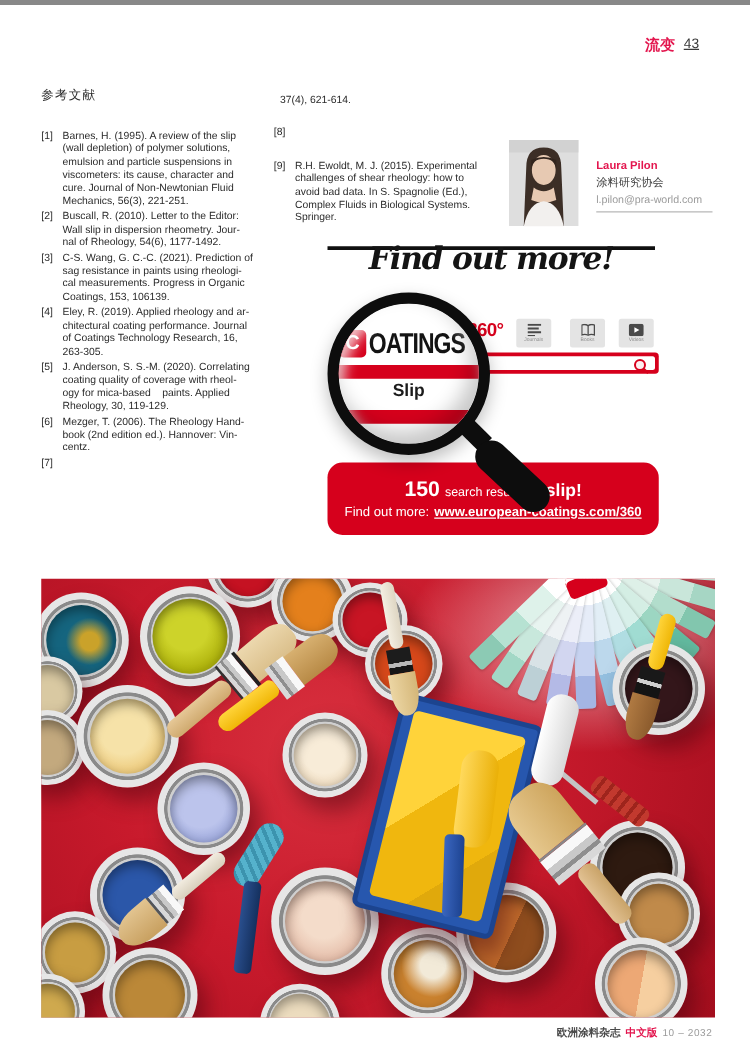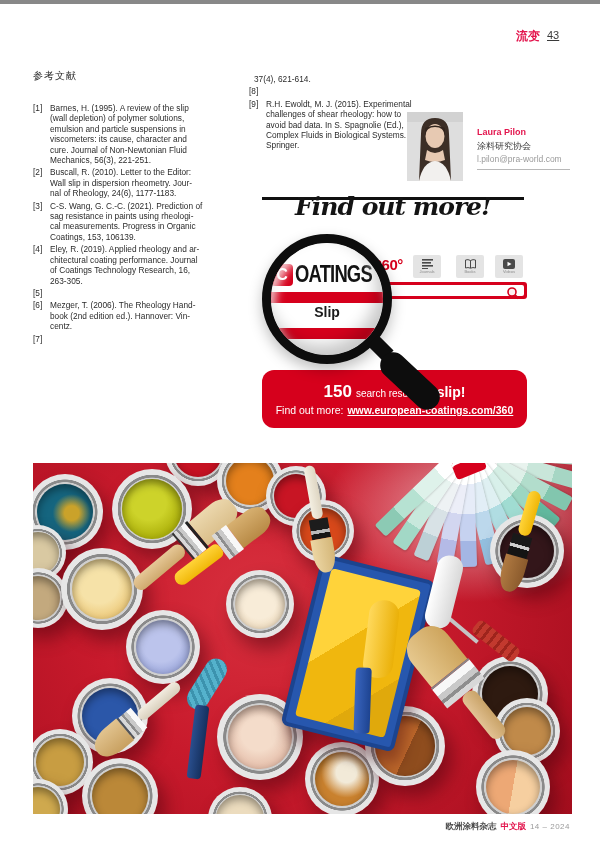--- a/index.html
+++ b/index.html
@@ -12,21 +12,21 @@
   .abs { position:absolute; }
 
   
   .hdr-sec { left:516px; top:24px; font-size:12px; font-weight:bold; color:#e3164e; }
   .hdr-page { left:547px; top:25px; font-size:11px; color:#3a3a3a;text-decoration:underline; }
 
   
   .refs-title { left:33px; top:65px; font-size:10px; font-weight:normal; color:#2b2b2b; letter-spacing:1px; }
   .refcol { display:flex; flex-direction:column; }
   .refcol1 { left:33px; top:99px; width:196px; }
-  .refcol2 { left:249px; top:70px; width:180px; }
+  .refcol2 { left:219px; top:70px; width:180px;gap:14px; }
   .ref { display:flex; margin-bottom:2px; }
   .ref-num { width:17px; flex:none; font-size:8.3px; line-height:10.4px; color:#2b2b2b; }
   .ref-text { font-size:8.3px; line-height:10.4px; white-space:pre; color:#2b2b2b; }
   .ref-cont { font-size:8.3px; line-height:10.4px; margin-left:5px; margin-bottom:2px; }
 
   
   .author-photo { left:407px; top:108px; width:56px; height:69px; overflow:hidden; }
   .author-name { left:477px; top:123px; font-size:9px; font-weight:bold; color:#e3164e; }
   .author-affil { left:477px; top:136px; font-size:9px; color:#3d3d3d; }
   .author-email { left:477px; top:150px; font-size:8.5px; color:#9a9a9a; text-decoration:none; }
@@ -119,38 +119,42 @@
 (wall depletion) of polymer solutions,
 emulsion and particle suspensions in
 viscometers: its cause, character and
 cure. Journal of Non-Newtonian Fluid
 Mechanics, 56(3), 221-251.</span>
     </div>
     <div class="ref">
       <span class="ref-num">[2]</span>
       <span class="ref-text">Buscall, R. (2010). Letter to the Editor:
 Wall slip in dispersion rheometry. Jour-
-nal of Rheology, 24(6), 1177-1183.</span>
+nal of Rheology, 54(6), 1177-1492.</span>
     </div>
     <div class="ref">
       <span class="ref-num">[3]</span>
       <span class="ref-text">C-S. Wang, G. C.-C. (2021). Prediction of
 sag resistance in paints using rheologi-
 cal measurements. Progress in Organic
 Coatings, 153, 106139.</span>
     </div>
     <div class="ref">
       <span class="ref-num">[4]</span>
       <span class="ref-text">Eley, R. (2019). Applied rheology and ar-
 chitectural coating performance. Journal
 of Coatings Technology Research, 16,
 263-305.</span>
     </div>
     <div class="ref">
       <span class="ref-num">[5]</span>
+      <span class="ref-text">J. Anderson, S. S.-M. (2020). Correlating
+coating quality of coverage with rheol-
+ogy for mica-based    paints. Applied
+Rheology, 30, 119-129.</span>
     </div>
     <div class="ref">
       <span class="ref-num">[6]</span>
       <span class="ref-text">Mezger, T. (2006). The Rheology Hand-
 book (2nd edition ed.). Hannover: Vin-
 centz.</span>
     </div>
     <div class="ref">
       <span class="ref-num">[7]</span>
     </div>
@@ -393,16 +397,16 @@
     <div style="position:absolute; left:428px; top:148px; width:4px; height:38px; background:#c4c4c4; transform:rotate(-50deg);"></div>
     <div style="position:absolute; left:455px; top:152px; width:16px; height:52px; border-radius:5px; transform:rotate(-52deg); background:repeating-linear-gradient(0deg,#c2392e 0 5px,#9e241c 5px 8px);"></div>
 
     <div class="roller-sleeve" style="left:163px; top:193px; width:22px; height:56px; background:repeating-linear-gradient(35deg,#55b2cc 0 4px,#3c93ae 4px 7px); transform:rotate(32deg);"></div>
     <div style="position:absolute; left:158px; top:242px; width:14px; height:74px; background:linear-gradient(90deg,#2a4f8e,#15305e); border-radius:4px; transform:rotate(7deg);"></div>
   </div>
 
   <div class="abs footer">
     <span class="f-mag">欧洲涂料杂志</span>
     <span class="f-ed">中文版</span>
-    <span class="f-issue">14 – 2024</span>
+    <span class="f-issue">10 – 2032</span>
   </div>
 
 </div>
 
 </body></html>

